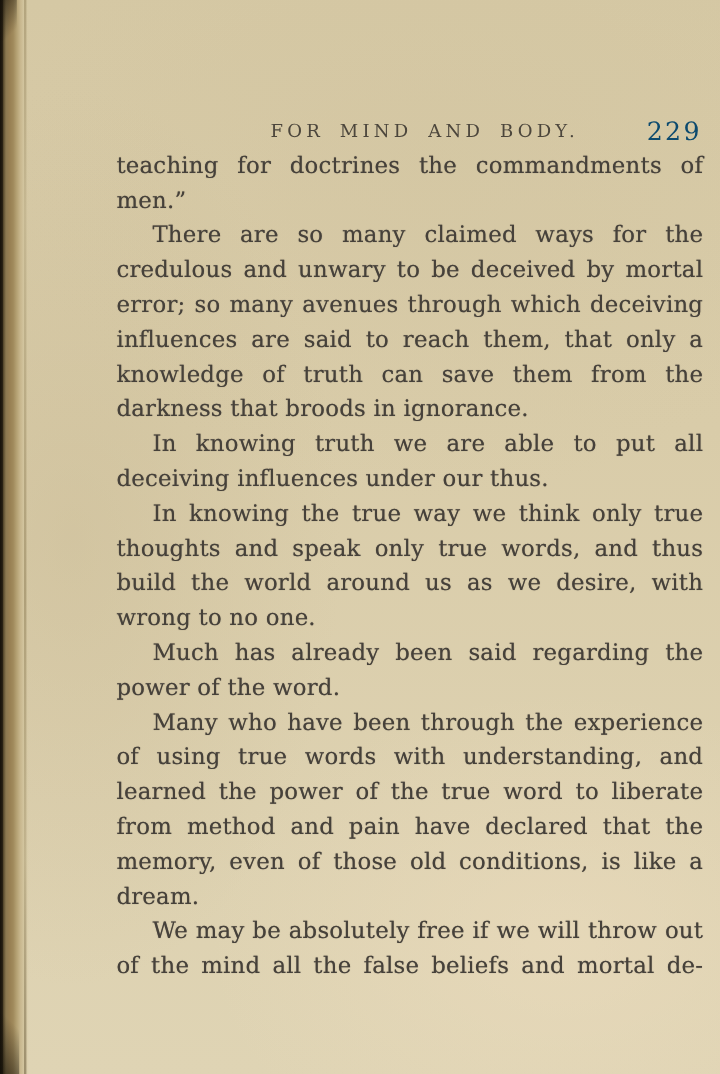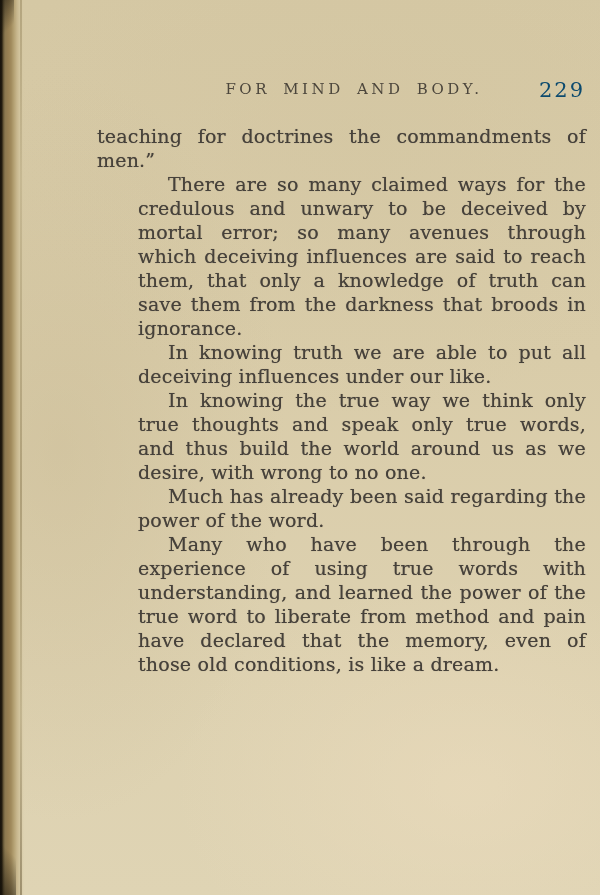--- a/index.html
+++ b/index.html
@@ -50,21 +50,21 @@
     background: linear-gradient(135deg, rgba(20,16,8,0.55), rgba(20,16,8,0) 70%);
   }
   .corner-shade-bottom {
     position: absolute; left: 0; bottom: 0; width: 16px; height: 60px;
     background: linear-gradient(45deg, rgba(20,16,8,0.6), rgba(20,16,8,0) 70%);
   }
 
   
   .running-head {
     position: absolute;
-    left: 97px; top: 80px;
+    left: 97px; top: 100px;
     width: 488px; height: 22px;
     color: #4a443a;
   }
   .head-title {
     position: absolute;
     left: 0; right: 0; top: 0;
     text-align: center;
     padding-left: 26px;
     font-size: 15px;
     letter-spacing: 3.5px;
@@ -78,48 +78,49 @@
     letter-spacing: 2px;
     color: #0c4a6e;
   }
 
   
   .page-body {
     position: absolute;
     left: 97px; top: 124px;
     width: 489px;
     font-size: 19px;
-    line-height: 24px;
+    line-height: 29px;
     color: #46413a;
     text-shadow: 0 0 0.7px rgba(70,65,58,0.65);
     letter-spacing: 0.2px;
   }
   .para {
     text-align: justify;
     margin: 0;
   }
-  .para.indent { text-indent: 30px; margin-left: 41px; }
+  .para.indent { text-indent: 30px; }
   .para.justify-last { text-align-last: justify; }
 </style>
 </head>
 <body>
 
 <div class="scan">
   <div class="paper"></div>
   <div class="binding"></div>
   <div class="page-crease"></div>
   <div class="corner-shade-top"></div>
   <div class="corner-shade-bottom"></div>
 
   <div class="running-head">
     <div class="head-title">FOR  MIND  AND  BODY.</div>
     <div class="head-page-number">229</div>
   </div>
 
   <div class="page-body">
     <p class="para">teaching for doctrines the commandments of men.”</p>
     <p class="para indent">There are so many claimed ways for the credulous and unwary to be deceived by mortal error; so many avenues through which deceiving influences are said to reach them, that only a knowledge of truth can save them from the darkness that broods in ignorance.</p>
-    <p class="para indent">In knowing truth we are able to put all deceiving influences under our like.</p>
+    <p class="para indent">In knowing truth we are able to put all deceiving influences under our thus.</p>
     <p class="para indent">In knowing the true way we think only true thoughts and speak only true words, and thus build the world around us as we desire, with wrong to no one.</p>
     <p class="para indent">Much has already been said regarding the power of the word.</p>
     <p class="para indent">Many who have been through the experience of using true words with understanding, and learned the power of the true word to liberate from method and pain have declared that the memory, even of those old conditions, is like a dream.</p>
+    <p class="para indent justify-last">We may be absolutely free if we will throw out of the mind all the false beliefs and mortal de-</p>
   </div>
 </div>
 
 </body></html>

